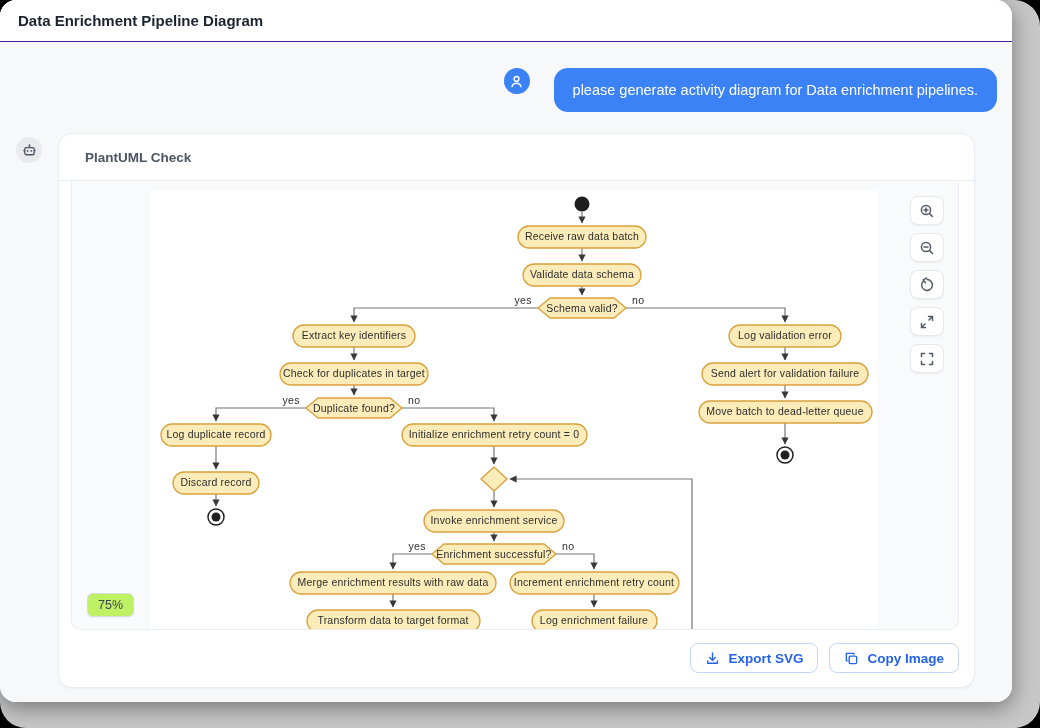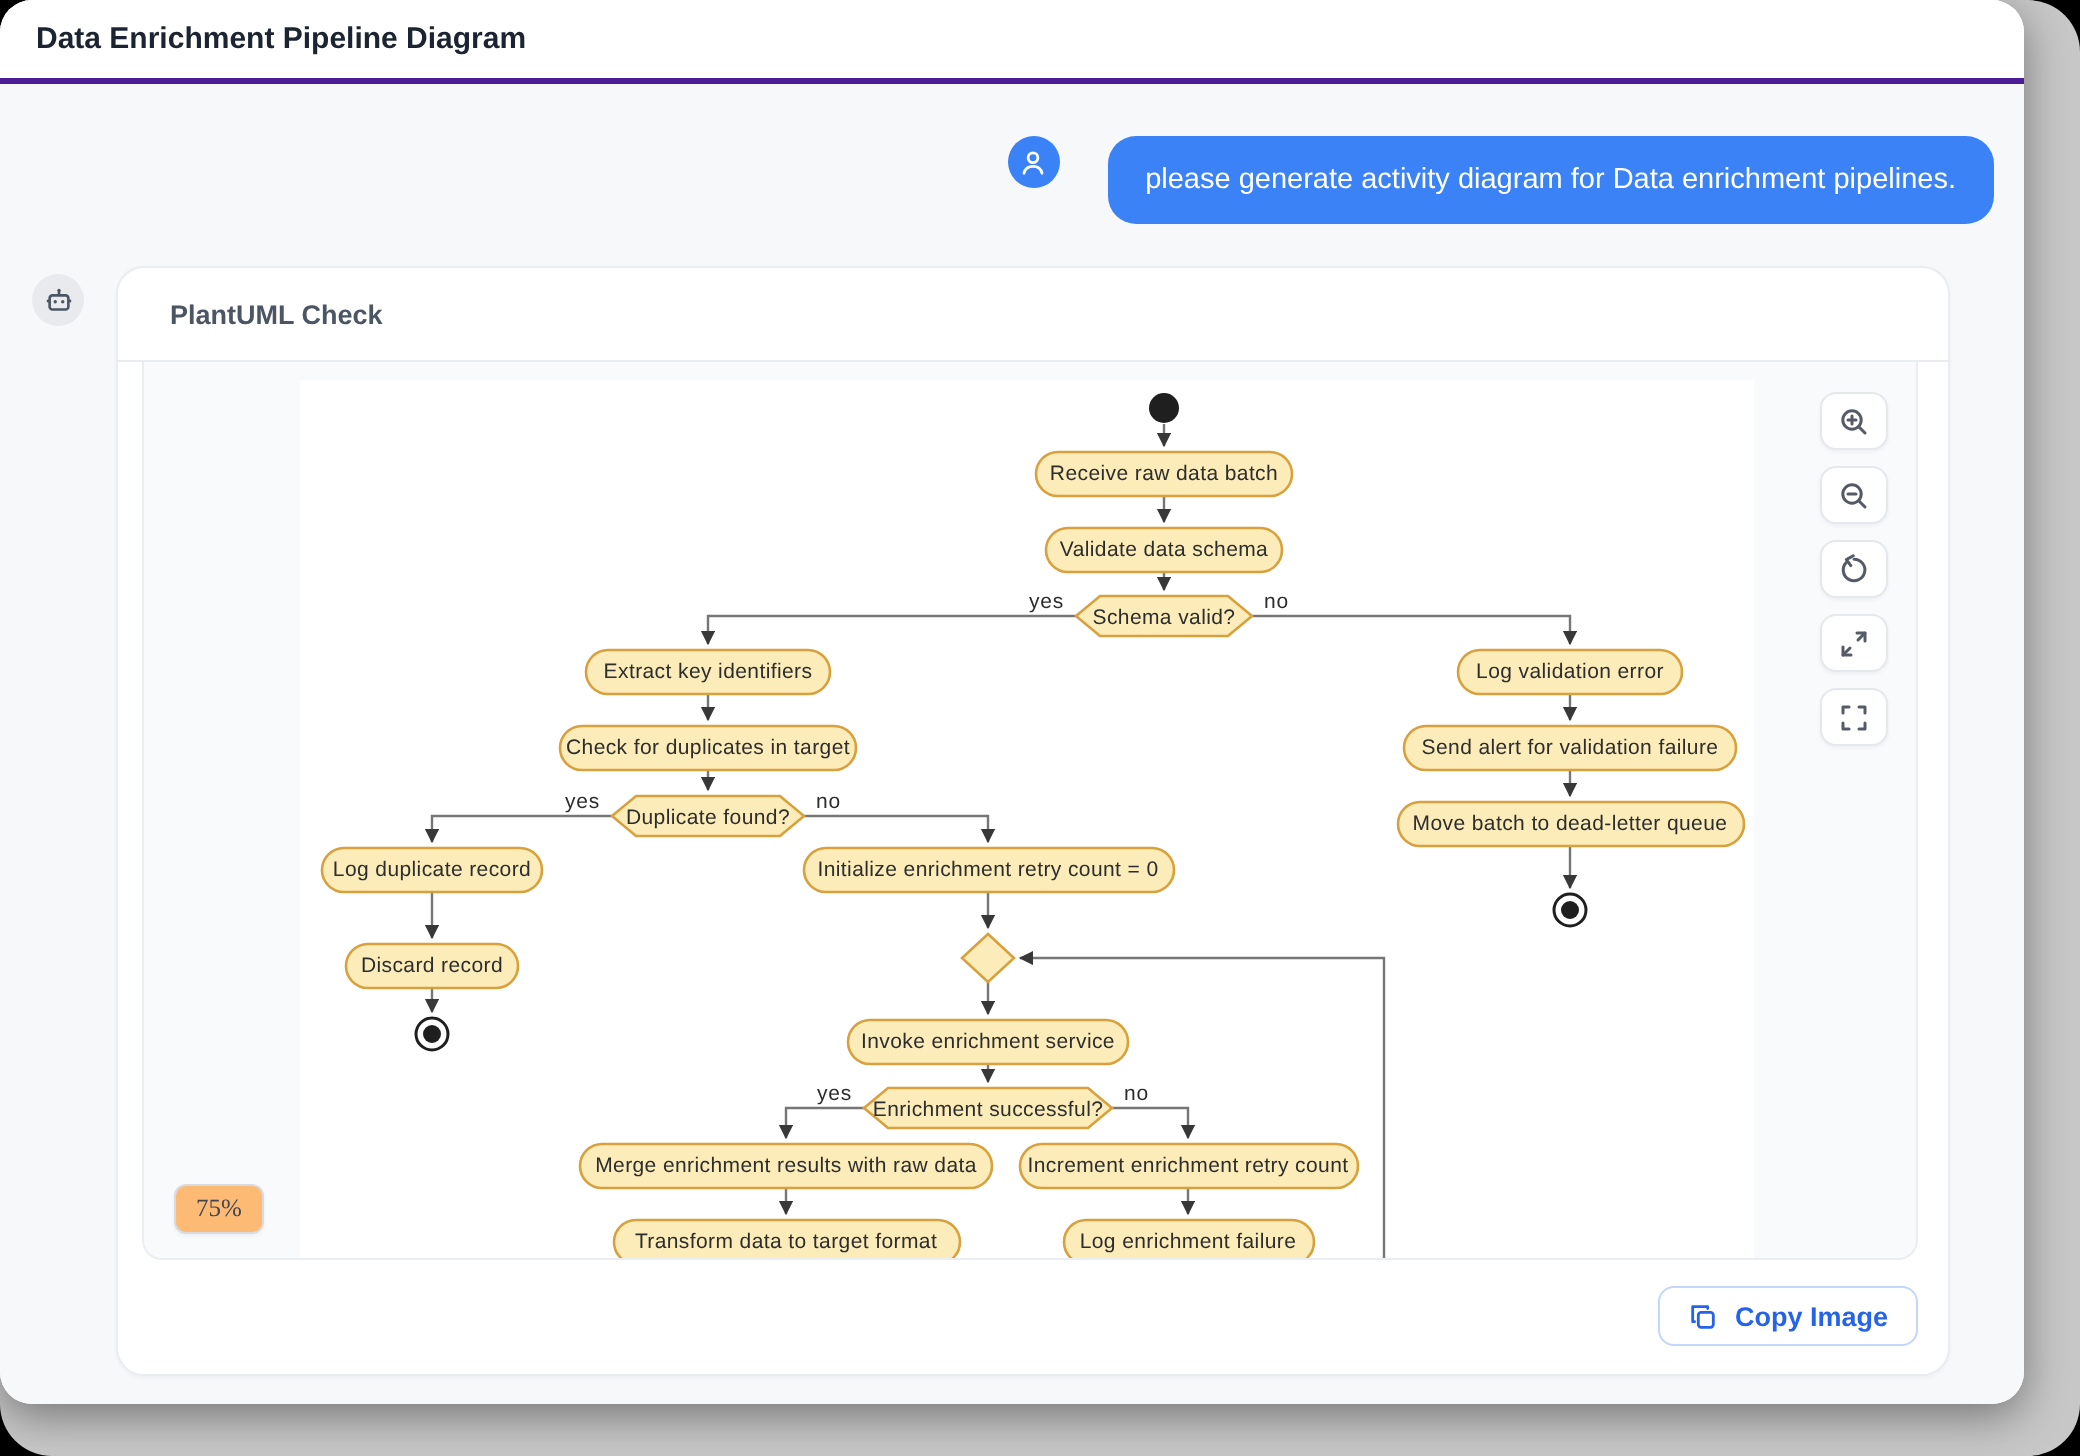--- a/index.html
+++ b/index.html
@@ -1,20 +1,20 @@
 <!DOCTYPE html>
 <html><head>
 <meta charset="utf-8">
 <style>
   * { margin:0; padding:0; box-sizing:border-box; }
   html,body { width:1040px; height:728px; background:#000; font-family:"Liberation Sans",sans-serif; overflow:hidden; }
   .frame { position:absolute; inset:0; width:1040px; height:728px; background:#c7c7c7; border-radius:26px; }
   .window { position:absolute; left:0; top:0; width:1012px; height:702px; background:#fff; border-radius:16px; overflow:hidden; box-shadow:0 6px 22px rgba(0,0,0,.4); }
 
-  .header { height:42px; background:#fff; border-bottom:3px solid #4c1d95; display:flex; align-items:center; padding:0 18px; }
+  .header { height:42px; background:#fff; border-bottom:1px solid #4c1d95; display:flex; align-items:center; padding:0 18px; }
   .title { font-size:15px; font-weight:700; color:#1b2430; }
 
   .main { height:660px; background:#f7f8fa; position:relative; }
 
   .chat-row { display:flex; justify-content:flex-end; align-items:flex-start; gap:24px; padding:26px 15px 0 0; }
   .avatar { width:26px; height:26px; border-radius:50%; display:flex; align-items:center; justify-content:center; flex:0 0 auto; }
   .user-avatar { background:#3b82f6; }
   .bubble { background:#3b82f6; color:#fff; font-size:14.5px; font-weight:500; padding:12px 19px; border-radius:14px; line-height:20px; }
 
   .response-row { display:flex; align-items:flex-start; gap:16px; padding:21px 37px 0 16px; }
@@ -26,21 +26,21 @@
   .tab.active { color:#2563eb; }
   .tab.active::after { content:""; position:absolute; left:0; right:0; bottom:-1px; height:2px; background:#2563eb; }
 
   .viewport { margin:0 15px 0 12px; height:449px; background:#f8fafc; border:1px solid #eaedf1; border-top:none; border-radius:0 0 10px 10px; position:relative; overflow:hidden; }
   .canvas { position:absolute; left:78px; top:9px; width:727px; height:580px; background:#fff; }
 
   .zoom-controls { position:absolute; top:15px; right:14px; display:flex; flex-direction:column; gap:8px; }
   .zbtn { width:34px; height:29px; background:#fff; border:1px solid #e5e8ec; border-radius:8px; display:flex; align-items:center; justify-content:center; box-shadow:0 1px 2px rgba(16,24,40,.05); cursor:pointer; }
   .zbtn svg { stroke:#555b66; fill:none; stroke-width:1.5; stroke-linecap:round; stroke-linejoin:round; }
 
-  .zoom-badge { position:absolute; left:15px; bottom:12px; background:#fdba74; border:1px solid #d8dbe0; border-radius:6px; padding:4px 10px; font-size:12.5px; color:#3f4651; box-shadow:0 1px 2px rgba(16,24,40,.05);font-family:Liberation Serif, serif; }
+  .zoom-badge { position:absolute; left:15px; bottom:12px; background:#bef264; border:1px solid #d8dbe0; border-radius:6px; padding:4px 10px; font-size:12.5px; color:#3f4651; box-shadow:0 1px 2px rgba(16,24,40,.05); }
 
   .card-footer { display:flex; justify-content:flex-end; gap:11px; padding:13px 15px 14px; }
   .fbtn { display:flex; align-items:center; gap:8px; height:30px; padding:0 14px; background:#fff; border:1px solid #c3d7fb; border-radius:8px; color:#2563eb; font-size:13.5px; font-weight:600; cursor:pointer; }
   .fbtn svg { stroke:#2563eb; fill:none; stroke-width:1.5; stroke-linecap:round; stroke-linejoin:round; }
 
   
   .node { fill:#fcecb9; stroke:#d8a13d; stroke-width:1.3; }
   .edge { stroke:#767676; stroke-width:1.2; fill:none; }
   .nlabel { font-size:10.5px; fill:#2d2d2d; text-anchor:middle; font-family:"Liberation Sans",sans-serif; letter-spacing:.2px; }
   .guard { font-size:10.5px; fill:#2d2d2d; font-family:"Liberation Sans",sans-serif; letter-spacing:.4px; }
@@ -261,20 +261,28 @@
                 </svg>
               </div>
             </div>
 
             <div class="zoom-badge">75%</div>
           </div>
 
           <div class="card-footer">
             <button class="fbtn">
               <svg width="15" height="15" viewBox="0 0 16 16">
+                <line x1="8" y1="2" x2="8" y2="9.5"></line>
+                  <polyline points="5,7 8,10 11,7"></polyline>
+                <path d="M2.8,10.5 L2.8,13 L13.2,13 L13.2,10.5"></path>
+              </svg>
+              <span>Export SVG</span>
+            </button>
+            <button class="fbtn">
+              <svg width="15" height="15" viewBox="0 0 16 16">
                 <rect x="5.5" y="5.5" width="8" height="8" rx="1.5"></rect>
                 <path d="M3.5,10.5 L2.5,10.5 L2.5,2.5 L10.5,2.5 L10.5,3.5"></path>
               </svg>
               <span>Copy Image</span>
             </button>
           </div>
 
         </div>
       </div>
 

